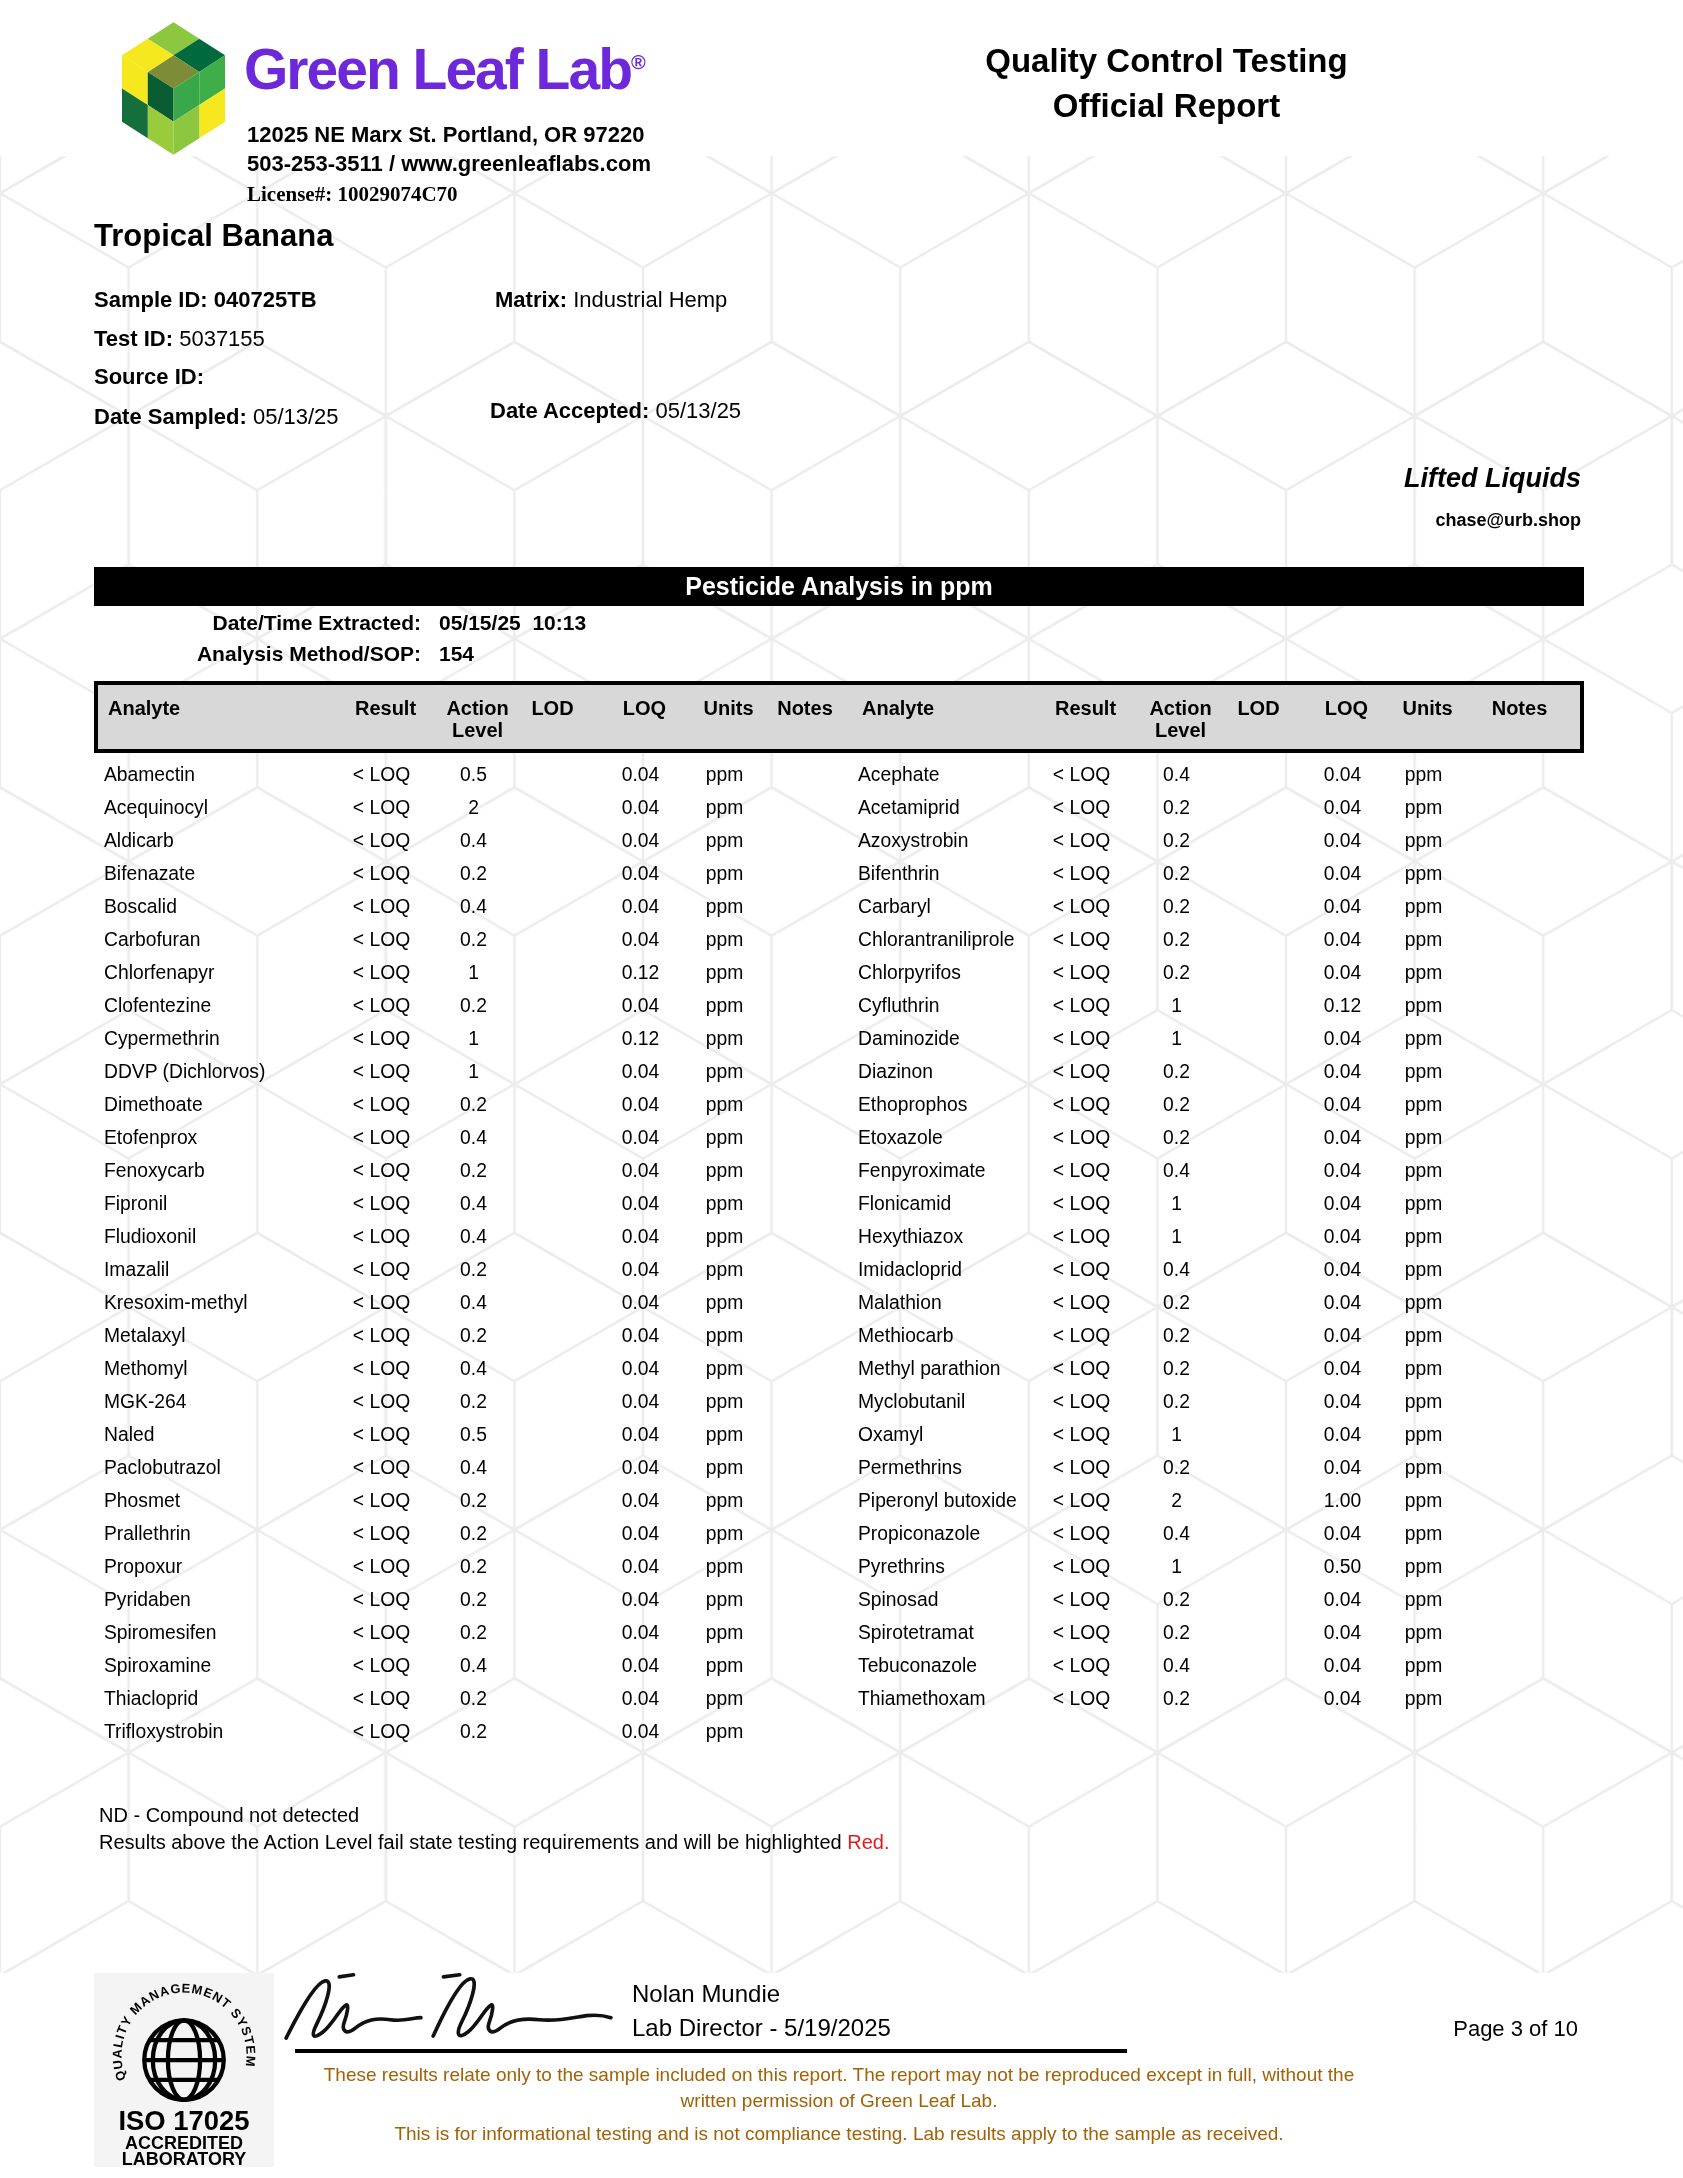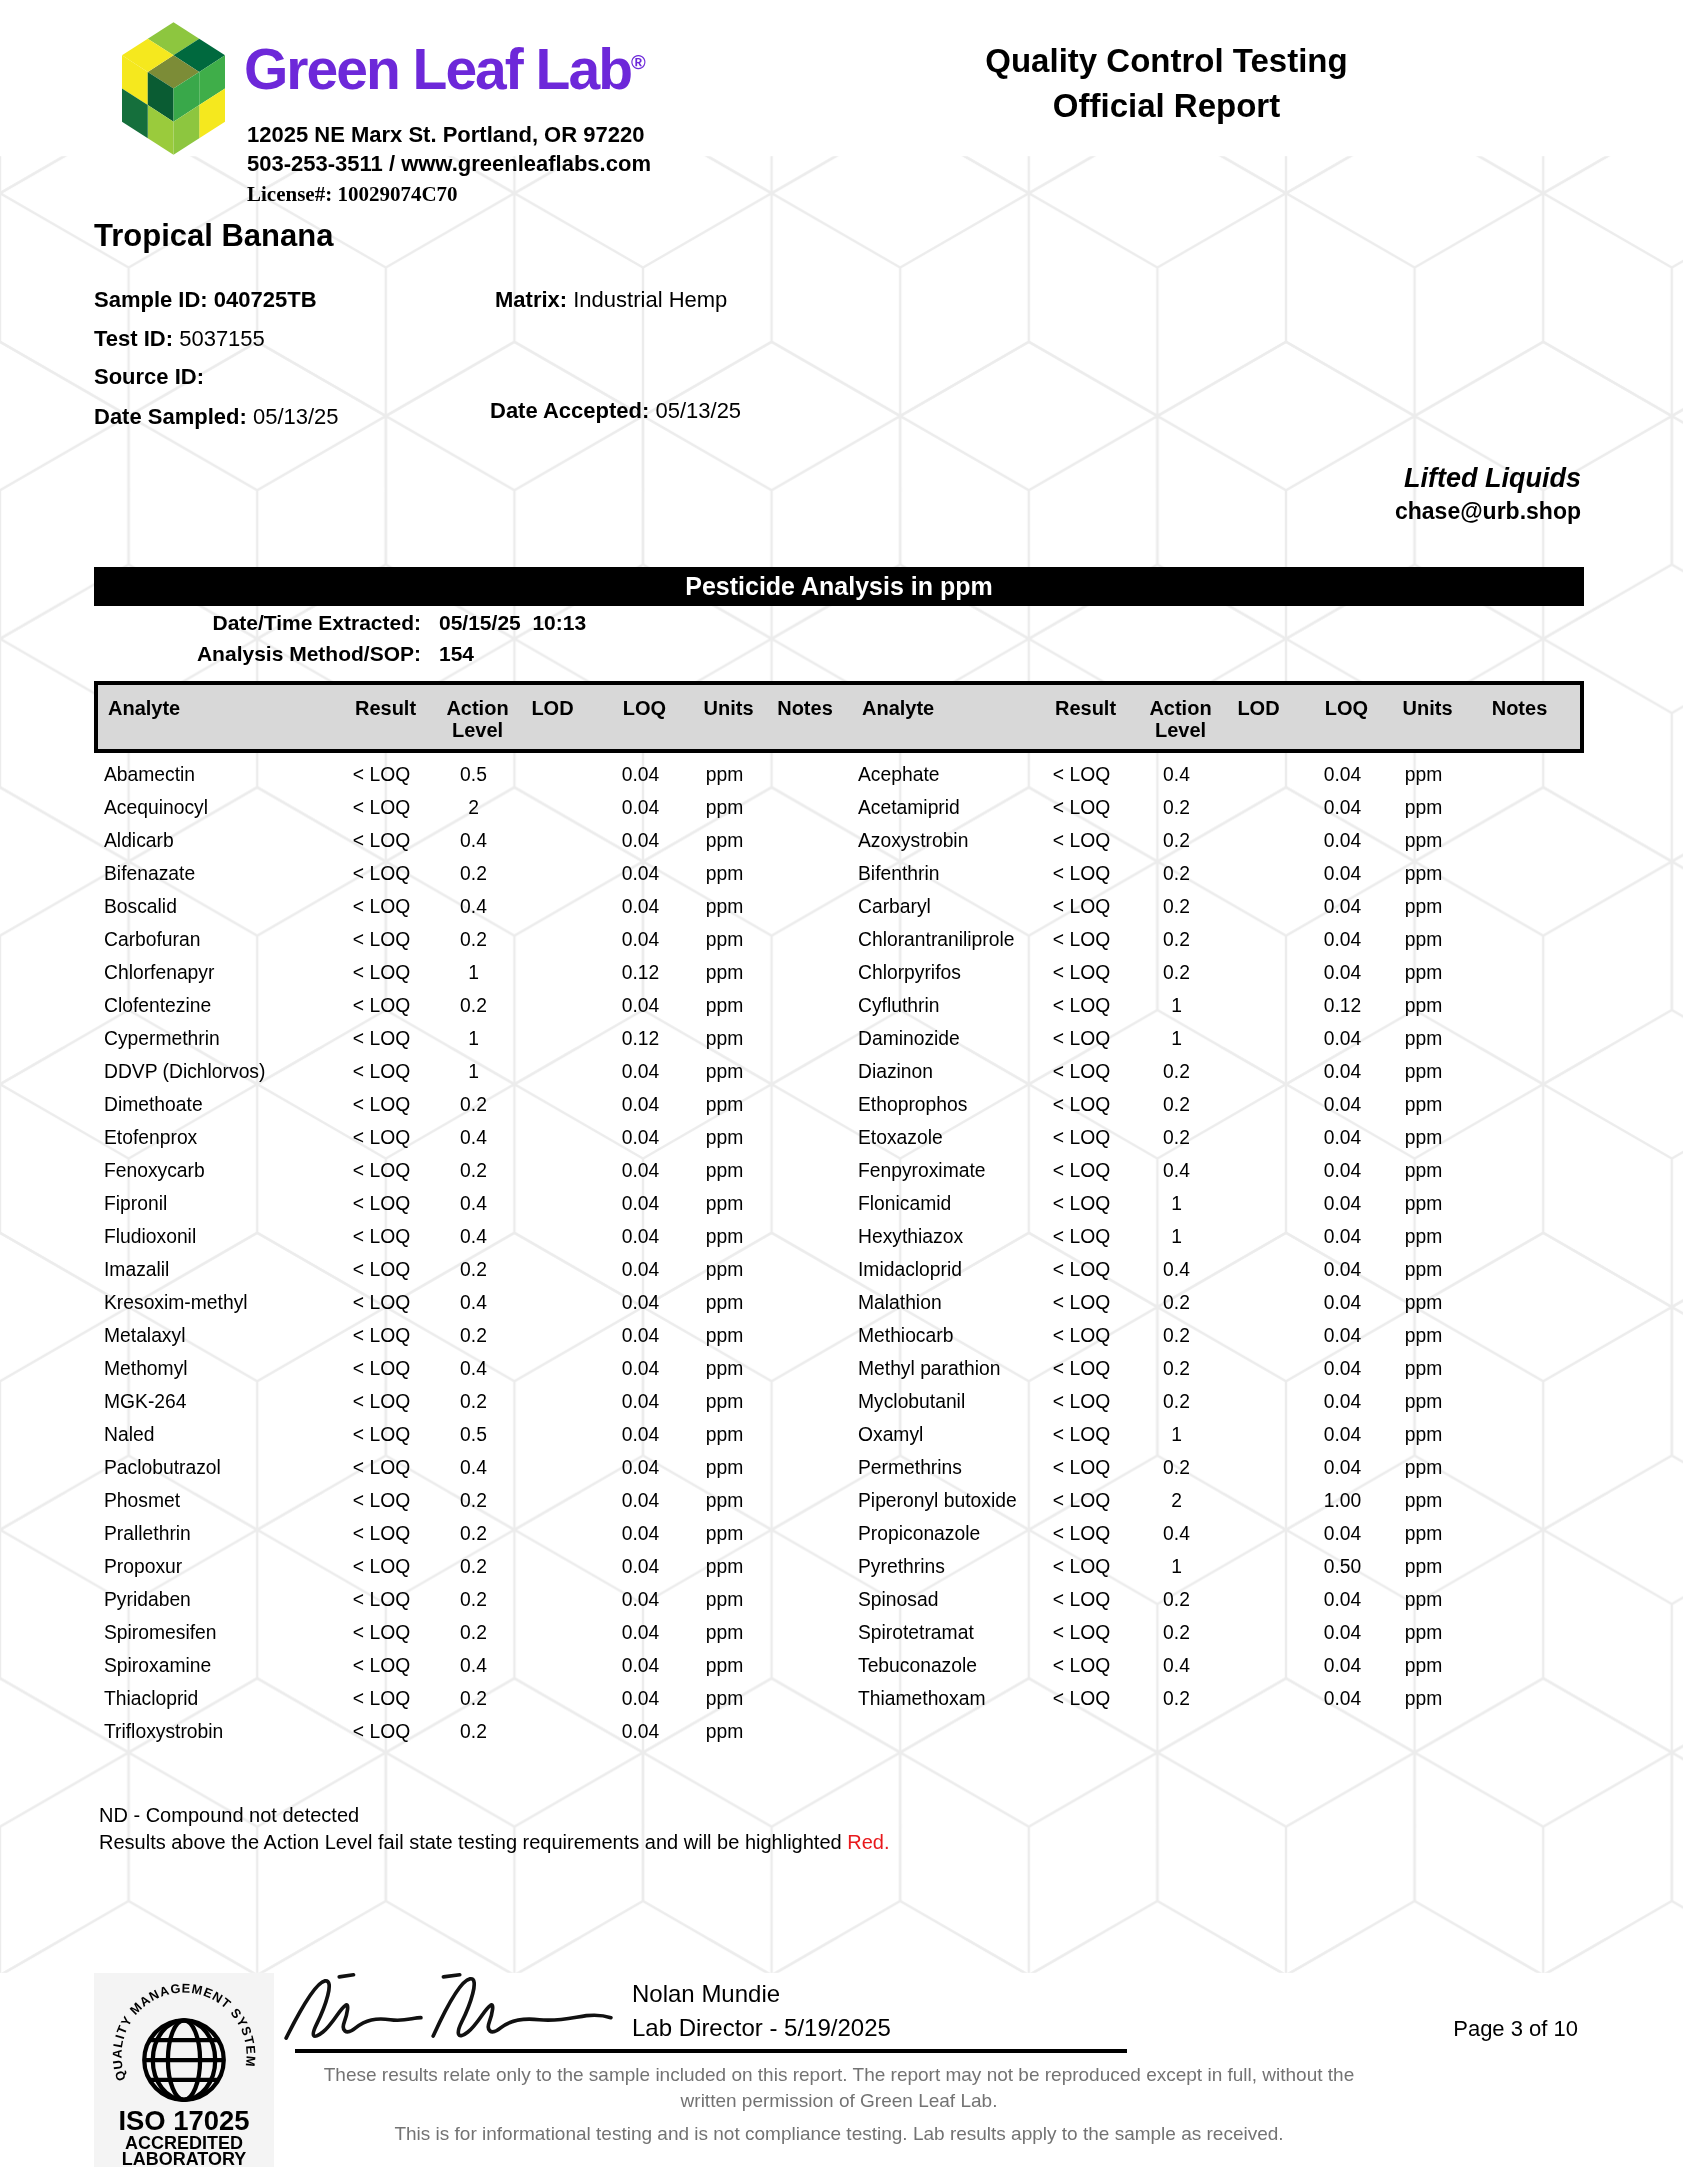--- a/index.html
+++ b/index.html
@@ -16,21 +16,21 @@
   .phone{left:247px;top:151px;font-size:22px;font-weight:bold;}
   .license{left:247px;top:182px;font-size:21px;font-weight:bold;font-family:"Liberation Serif", serif;}
   .report-title{left:941px;top:38px;width:451px;text-align:center;font-size:33px;font-weight:bold;line-height:45px;}
 
   
   .product{left:94px;top:218px;font-size:31px;font-weight:bold;}
   .info{font-size:22px;white-space:nowrap;}
   .info b{font-weight:bold;}
   .client{right:102px;top:463px;text-align:right;}
   .client-name{font-size:27px;font-weight:bold;font-style:italic;}
-  .client-email{font-size:23px;font-weight:bold;margin-top:4px;}
+  .client-email{font-size:18px;font-weight:bold;margin-top:16px;}
 
   
   .section-bar{left:94px;top:567px;width:1490px;height:39px;background:#000;color:#fff;
                text-align:center;font-size:25px;font-weight:bold;line-height:39px;}
   .x-label{left:94px;width:327px;text-align:right;font-weight:bold;font-size:21px;}
   .x-value{left:439px;font-weight:bold;font-size:21px;white-space:pre;}
 
   
   .ptable{left:94px;top:681px;width:1490px;}
   .thead{display:flex;background:#d8d8d8;border:4px solid #000;box-sizing:border-box;height:72px;
@@ -48,21 +48,21 @@
   .note2{left:99px;top:1831px;font-size:20px;}
   .red{color:#e8191c;}
 
   
   .iso-box{left:94px;top:1973px;width:180px;height:194px;background:#f4f4f4;}
   .sig{left:280px;top:1970px;}
   .sig-line{left:295px;top:2049px;width:832px;height:4px;background:#000;}
   .signer-name{left:632px;top:1980px;font-size:24px;}
   .signer-title{left:632px;top:2014px;font-size:24px;}
   .page-num{left:1366px;top:2016px;width:212px;text-align:right;font-size:22px;}
-  .disclaimer{left:94px;width:1490px;text-align:center;font-size:19px;color:#737373;}
+  .disclaimer{left:94px;width:1490px;text-align:center;font-size:19px;color:#a16207;}
 </style>
 </head>
 <body>
 
 <div class="page">
 
   <svg class="watermark" width="1683" height="1817" viewBox="0 0 1700 1835">
     <defs>
       <pattern id="cubes" width="259.8" height="450" patternUnits="userSpaceOnUse">
         <g stroke="#ececec" stroke-width="2.5" fill="none">

